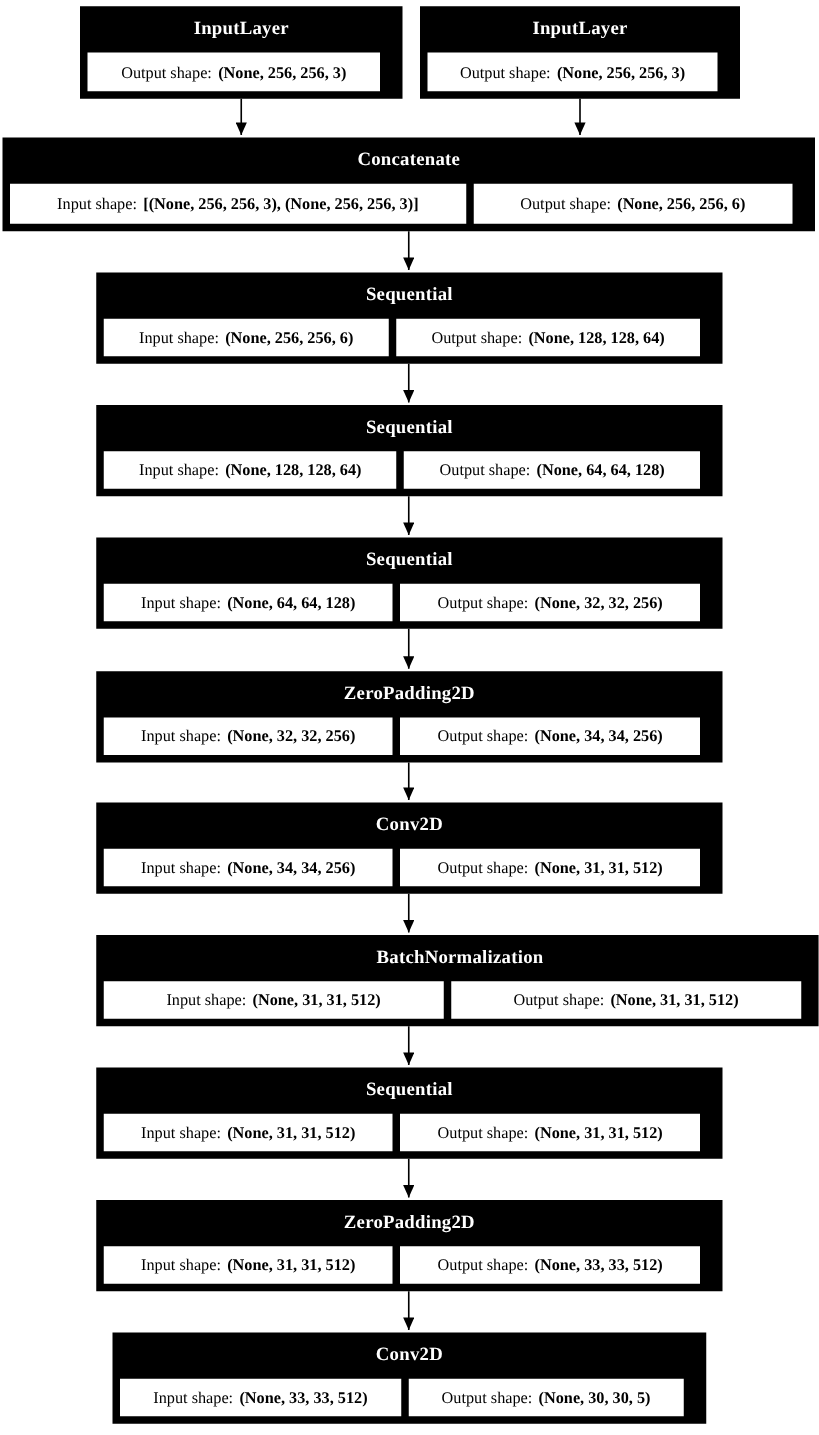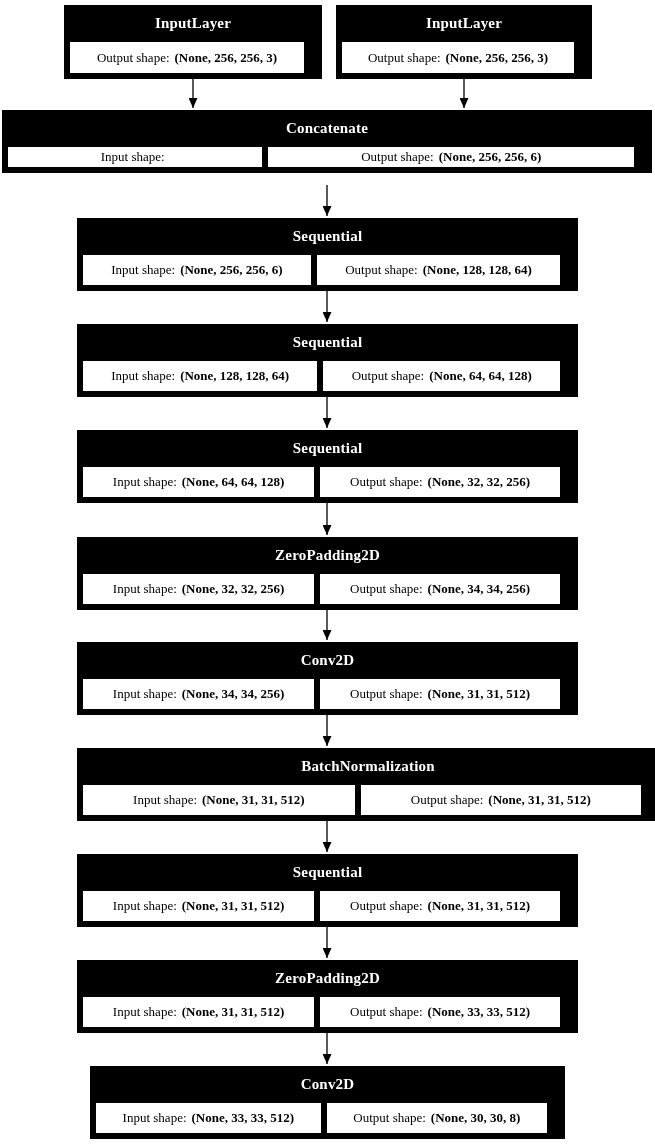--- a/index.html
+++ b/index.html
@@ -95,25 +95,26 @@
   <div class="node" style="left:336px;top:5px;width:256px;height:74px;">
     <div class="node-title">InputLayer</div>
     <div class="cells">
       <div class="cell">
         <span class="lbl">Output shape:</span>
         <span class="val">(None, 256, 256, 3)</span>
       </div>
     </div>
   </div>
 
-  <div class="node" style="left:2px;top:110px;width:650px;height:63px;">
+  <div class="node" style="left:2px;top:110px;width:650px;height:75px;">
     <div class="node-title">Concatenate</div>
     <div class="cells">
       <div class="cell">
         <span class="lbl">Input shape:</span>
+        <span class="val">[(None, 256, 256, 3), (None, 256, 256, 3)]</span>
       </div>
       <div class="cell">
         <span class="lbl">Output shape:</span>
         <span class="val">(None, 256, 256, 6)</span>
       </div>
     </div>
   </div>
 
   <div class="node" style="left:77px;top:218px;width:501px;height:73px;">
     <div class="node-title">Sequential</div>
@@ -229,18 +230,18 @@
 
   <div class="node" style="left:90px;top:1066px;width:475px;height:73px;">
     <div class="node-title">Conv2D</div>
     <div class="cells">
       <div class="cell">
         <span class="lbl">Input shape:</span>
         <span class="val">(None, 33, 33, 512)</span>
       </div>
       <div class="cell">
         <span class="lbl">Output shape:</span>
-        <span class="val">(None, 30, 30, 8)</span>
+        <span class="val">(None, 30, 30, 5)</span>
       </div>
     </div>
   </div>
 
 </div>
 
 </body></html>

